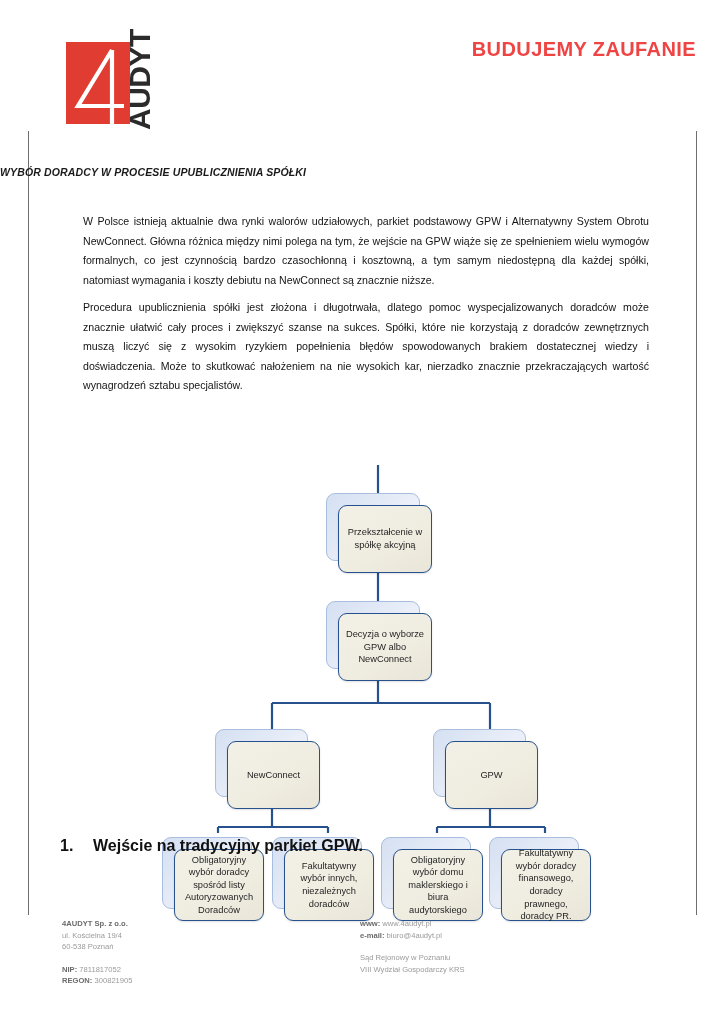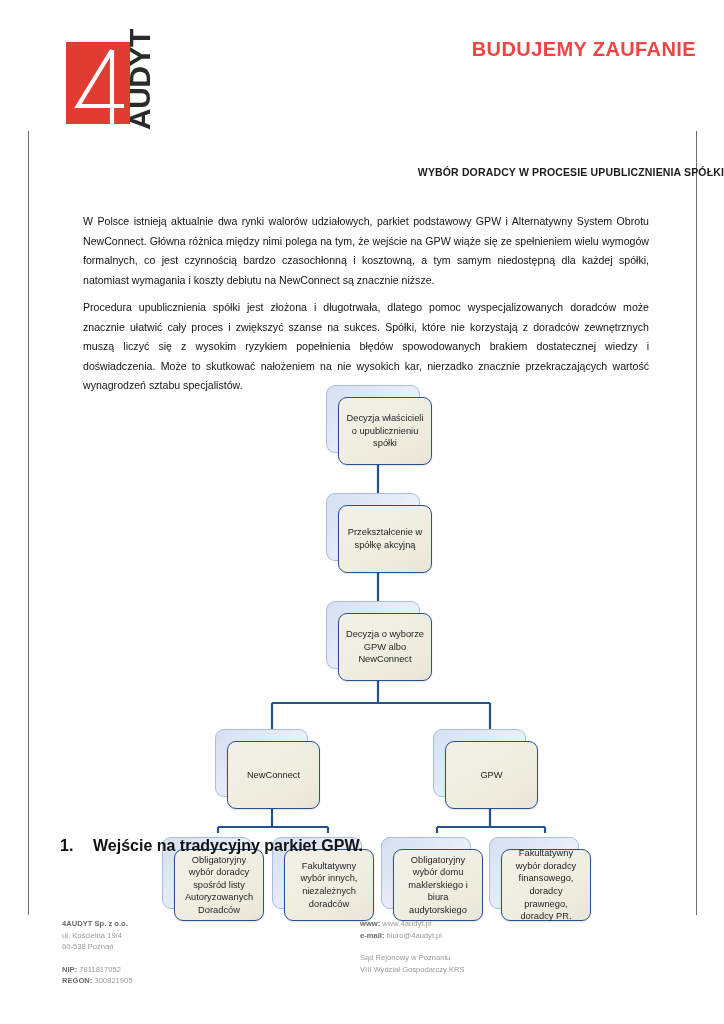--- a/index.html
+++ b/index.html
@@ -18,22 +18,22 @@
   .logo-four{position:absolute;left:6px;top:6px;width:58px;height:82px;}
   .logo-word{position:absolute;left:54px;top:0px;height:88px;width:40px;
              writing-mode:vertical-rl;transform:rotate(180deg);
              font-size:30px;font-weight:700;letter-spacing:-0.5px;
              color:#2b2b2b;line-height:40px;text-align:right;}
   .header-slogan{position:absolute;right:28px;top:38px;
                  font-size:20px;font-weight:600;letter-spacing:0.4px;color:#ef4444;}
 
   
   .content{position:absolute;left:0;top:131px;width:724px;}
-  .doc-title{margin:34px 0 0 0;text-align:right;font-size:10.5px;font-weight:700;
-             letter-spacing:0.15px;line-height:15px;}
+  .doc-title{margin:34px 0 0 0;text-align:left;font-size:10.5px;font-weight:700;
+             letter-spacing:0.15px;line-height:15px;font-style:italic;}
   .doc-author{text-align:center;font-size:10.5px;font-weight:700;line-height:15px;margin-top:1px;}
 
   .para{position:absolute;left:83px;width:566px;font-size:10.6px;line-height:19.6px;
         text-align:justify;text-justify:inter-word;color:#141414;}
   .para-1{top:81px;}
   .para-2{top:167px;}
 
   
   .chart{position:absolute;left:0;top:262px;width:724px;height:440px;}
   .chart svg{position:absolute;left:0;top:0;}
@@ -118,28 +118,20 @@
         <line x1="218" y1="434" x2="218" y2="452"></line>
         <line x1="328" y1="434" x2="328" y2="452"></line>
 
         <line x1="490" y1="414" x2="490" y2="434"></line>
         <line x1="437" y1="434" x2="545" y2="434"></line>
         <line x1="437" y1="434" x2="437" y2="452"></line>
         <line x1="545" y1="434" x2="545" y2="452"></line>
       </g>
     </svg>
 
-    <div class="node" style="left:338px;top:4px;width:92px;height:66px;">
-      <div class="shadow"></div>
-      <div class="face">
-        <span class="label">Decyzja właścicieli
-o upublicznieniu
-spółki</span>
-      </div>
-    </div>
 
     <div class="node" style="left:338px;top:112px;width:92px;height:66px;">
       <div class="shadow"></div>
       <div class="face">
         <span class="label">Przekształcenie  w
 spółkę akcyjną</span>
       </div>
     </div>
 
     <div class="node" style="left:338px;top:220px;width:92px;height:66px;">

